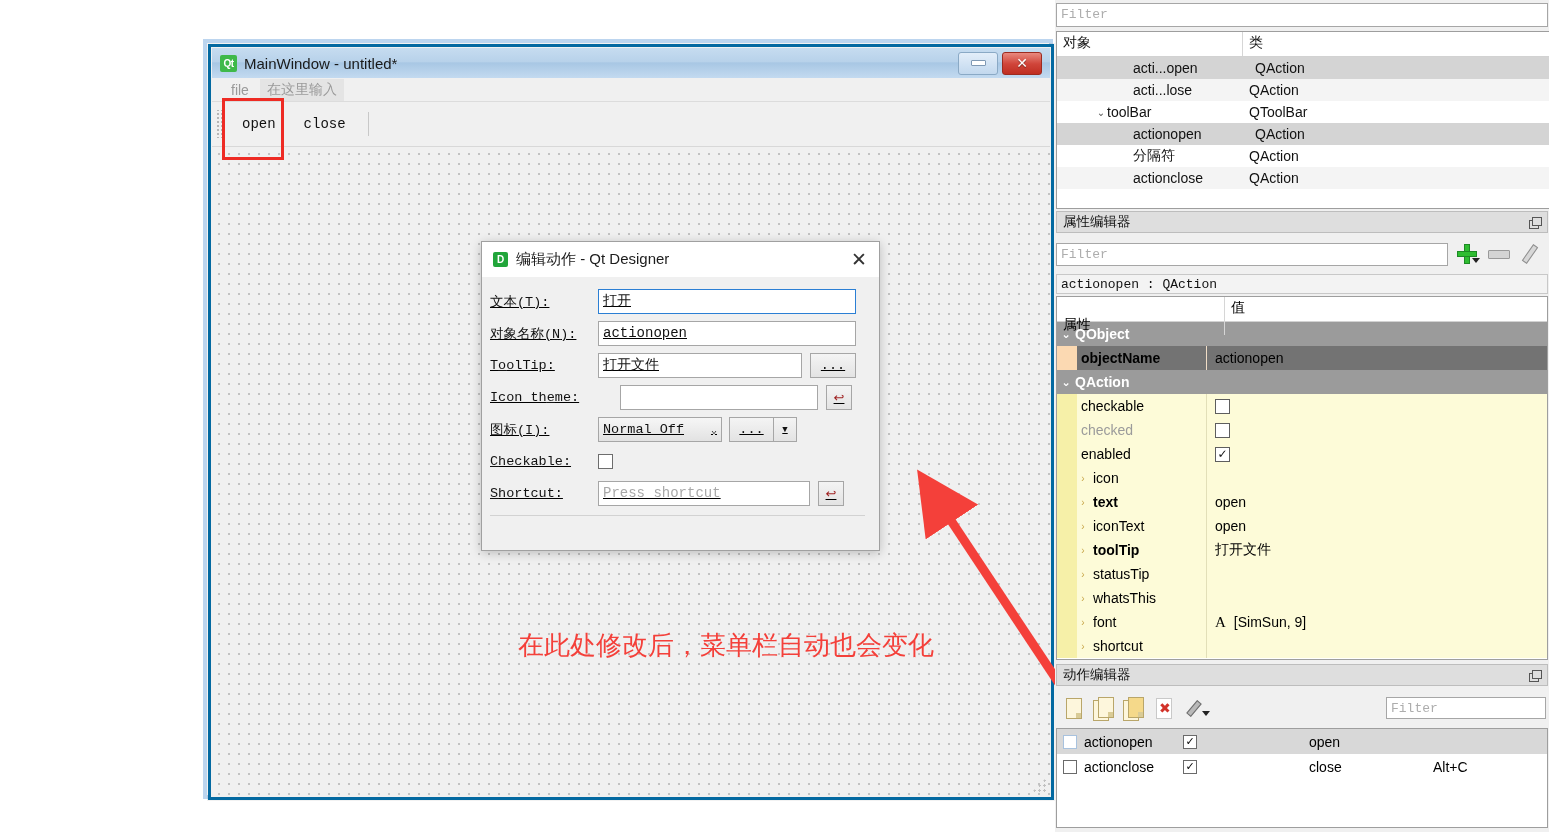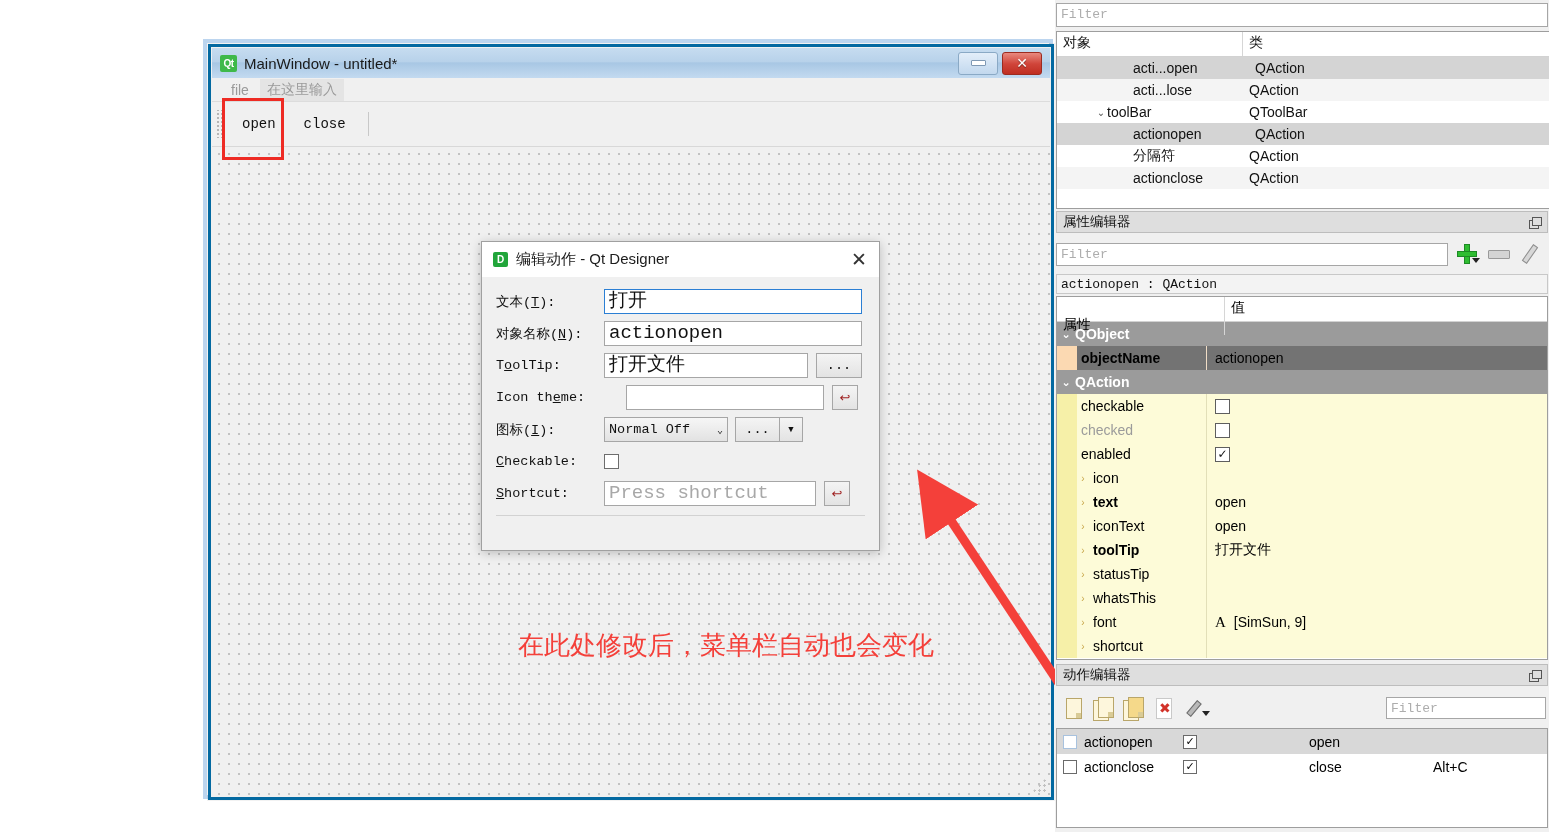--- a/index.html
+++ b/index.html
@@ -117,31 +117,31 @@
   #dlg-icon{
     width:15px;height:15px;margin-left:11px;margin-right:8px;border-radius:2px;
     background:#21a53a;color:#fff;font-size:10px;font-weight:bold;
     display:flex;align-items:center;justify-content:center;
   }
   #dlg-title{font-size:15px;color:#1c1c1c;}
   #dlg-close{
     margin-left:auto;width:40px;height:35px;display:flex;align-items:center;justify-content:center;
     font-size:19px;color:#333;font-weight:300;
   }
-  #dlg-body{position:absolute;left:0;top:35px;right:0;bottom:0;padding:12px 14px 0 14px;box-sizing:border-box;}
+  #dlg-body{position:absolute;left:0;top:35px;right:0;bottom:0;padding:12px 14px 0 8px;box-sizing:border-box;text-decoration:underline;}
   .dlg-row{display:flex;align-items:center;margin-bottom:7px;height:25px;}
   .dlg-label{
     width:108px;flex:none;
     font-family:"Liberation Mono","DejaVu Sans Mono",monospace;
     font-size:13.5px;color:#111;white-space:nowrap;
   }
   .dlg-label .u{text-decoration:underline;}
   .dlg-input{
     height:25px;box-sizing:border-box;background:#fff;border:1px solid #a6a6a6;
-    font-family:"Liberation Mono","DejaVu Sans Mono",monospace;font-size:19px;
+    font-family:"Liberation Mono","DejaVu Sans Mono",monospace;font-size:14px;
     padding:0 4px;line-height:23px;color:#111;outline:none;
   }
   .dlg-input.focusborder{border:1px solid #2b7fd4;}
   .dlg-input.ph{color:#a8a8a8;}
   .dlg-btn{
     height:25px;min-width:44px;box-sizing:border-box;
     background:linear-gradient(to bottom,#f4f4f4,#e3e3e3);
     border:1px solid #a6a6a6;
     font-family:"Liberation Mono","DejaVu Sans Mono",monospace;font-size:13.5px;
     display:flex;align-items:center;justify-content:center;color:#111;

